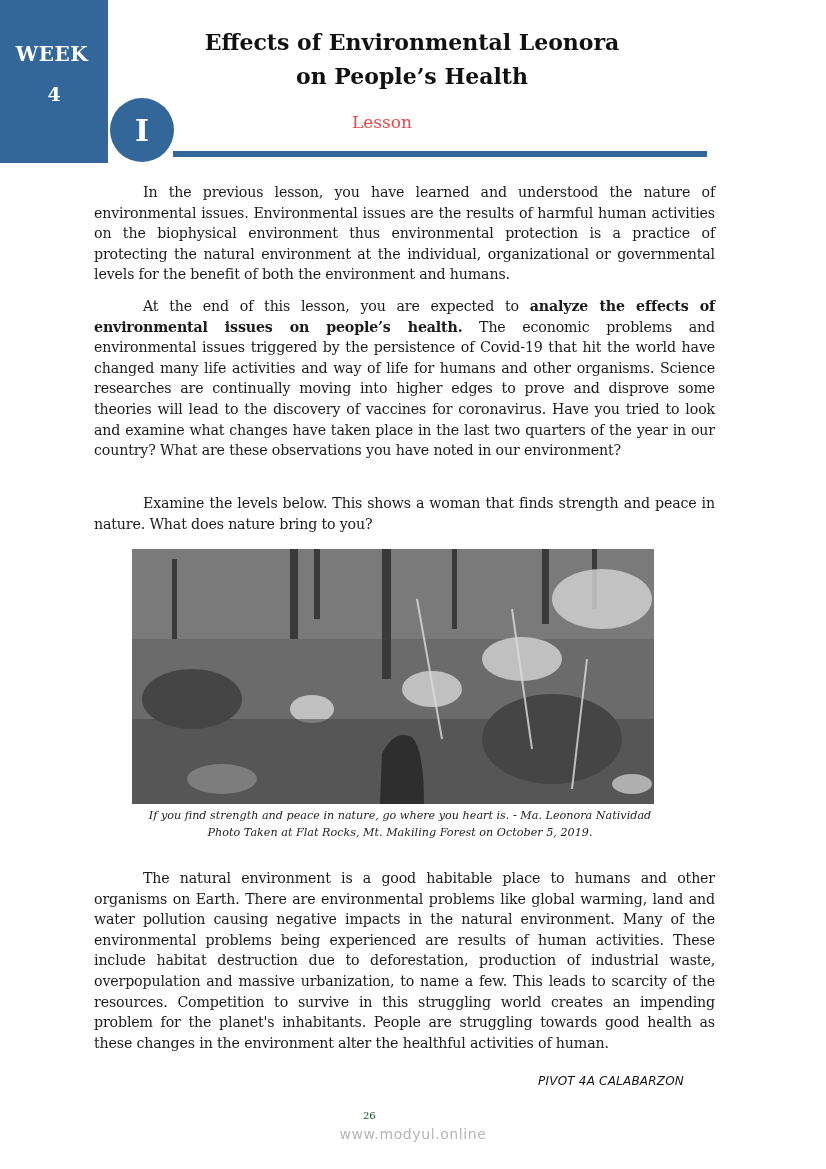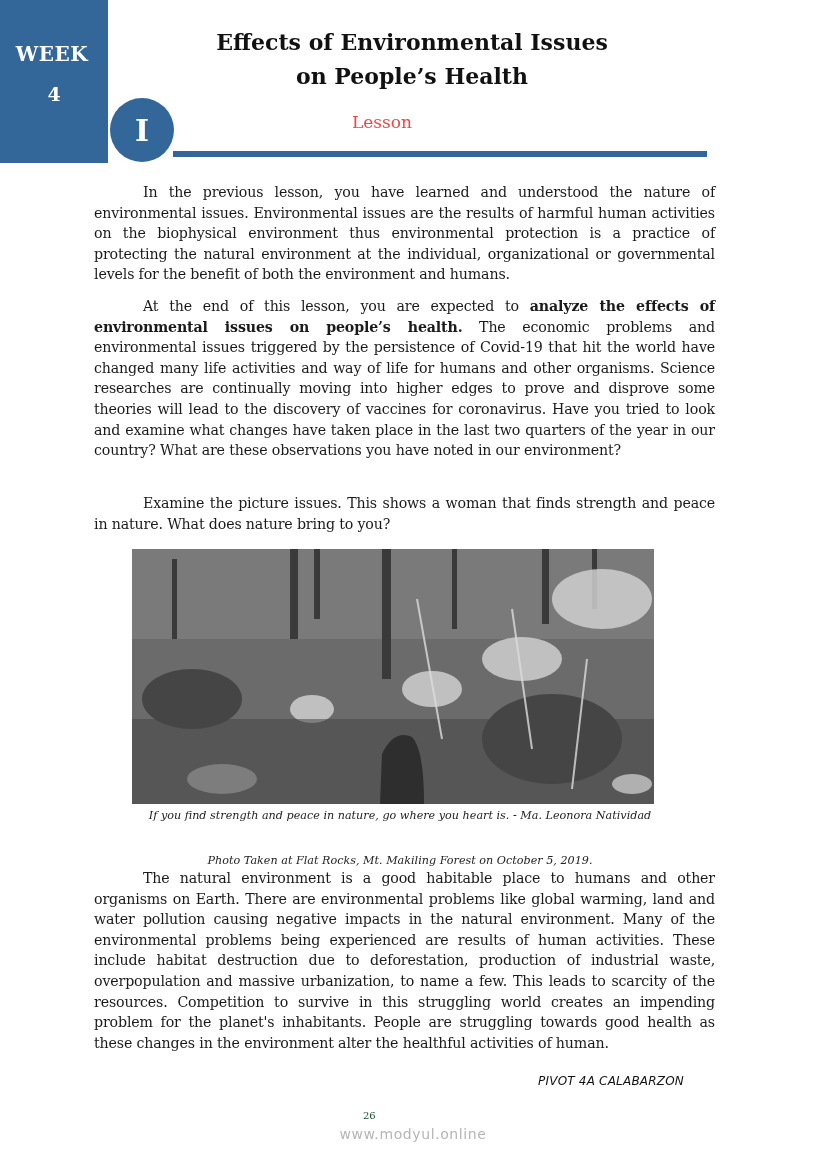--- a/index.html
+++ b/index.html
@@ -27,53 +27,53 @@
   #p1 { top: 170px; }
   #p2 { top: 284px; }
   #p3 { top: 481px; }
   #p4 { top: 856px; }
   .photo { position: absolute; left: 132px; top: 549px; width: 522px; height: 255px;
            background: #5a5a5a; overflow: hidden; }
   .photo svg { display: block; }
   .caption { position: absolute; left: 110px; width: 580px; text-align: center;
              font-family: "DejaVu Serif", serif; font-style: italic; font-size: 11.2px; color: #222; }
   #cap1 { top: 809px; }
-  #cap2 { top: 854px; }
+  #cap2 { top: 826px; }
   .footer-brand { position: absolute; left: 470px; width: 214px; top: 1074px; text-align: right;
                   font-family: "DejaVu Sans", sans-serif; font-style: italic; font-size: 12px; color: #111; letter-spacing: 0.2px; }
   .page-num { position: absolute; left: 363px; width: 70px; top: 1110px; text-align: left;
               font-family: "DejaVu Serif", serif; font-size: 10px; color: #14532d; }
   .watermark { position: absolute; left: 313px; width: 200px; top: 1126px; text-align: center;
                font-family: "DejaVu Sans", sans-serif; font-size: 14px; color: #b5b5b5; letter-spacing: 0.6px; }
 </style>
 </head>
 <body>
 
 <div class="week-block">
   <div class="week-label">WEEK</div>
   <div class="week-num">4</div>
 </div>
 
 <div class="section-circle">
   <span>I</span>
 </div>
 
 <div class="title">
-  <div>Effects of Environmental Issues</div>
+  <div>Effects of Environmental Leonora</div>
   <div>on People’s Health</div>
 </div>
 
 <div class="lesson-label">Lesson</div>
 <div class="rule"></div>
 
 <p class="para" id="p1">In the previous lesson, you have learned and understood  the nature of environmental issues. Environmental issues are the results of  harmful  human activities on the biophysical environment thus environmental protection  is a practice of protecting the natural environment at the individual, organizational or governmental levels for the benefit of both the environment and humans.</p>
 
 <p class="para" id="p2"><span>At the end of this lesson, you are expected to </span><b>analyze the effects of environmental issues on people’s health.</b><span>  The economic problems and environmental issues triggered by the persistence of Covid-19 that hit the world have changed many life activities and way of life for humans and other organisms. Science researches are continually moving into higher edges to prove and disprove some theories will lead to the discovery of vaccines for coronavirus.  Have you tried to look and examine what changes have taken place in the last two quarters of the year in our country?  What are these observations you have noted in our environment?</span></p>
 
-<p class="para" id="p3">Examine the picture issues.  This shows a woman that finds strength and peace in nature.  What does nature bring to you?</p>
+<p class="para" id="p3">Examine the levels below.  This shows a woman that finds strength and peace in nature.  What does nature bring to you?</p>
 
 <div class="photo">
   <svg width="522" height="255" viewBox="0 0 522 255">
     <rect x="0" y="0" width="522" height="255" fill="#6b6b6b"></rect>
     <rect x="0" y="0" width="522" height="90" fill="#7a7a7a"></rect>
     <g fill="#3a3a3a">
       <rect x="158" y="0" width="8" height="90"></rect>
       <rect x="182" y="0" width="6" height="70"></rect>
       <rect x="250" y="0" width="9" height="130"></rect>
       <rect x="320" y="0" width="5" height="80"></rect>

